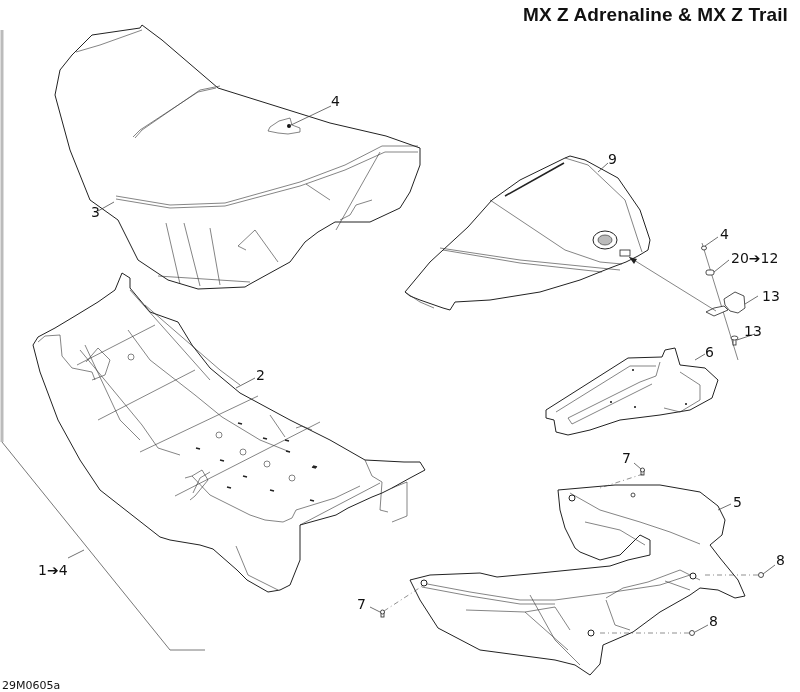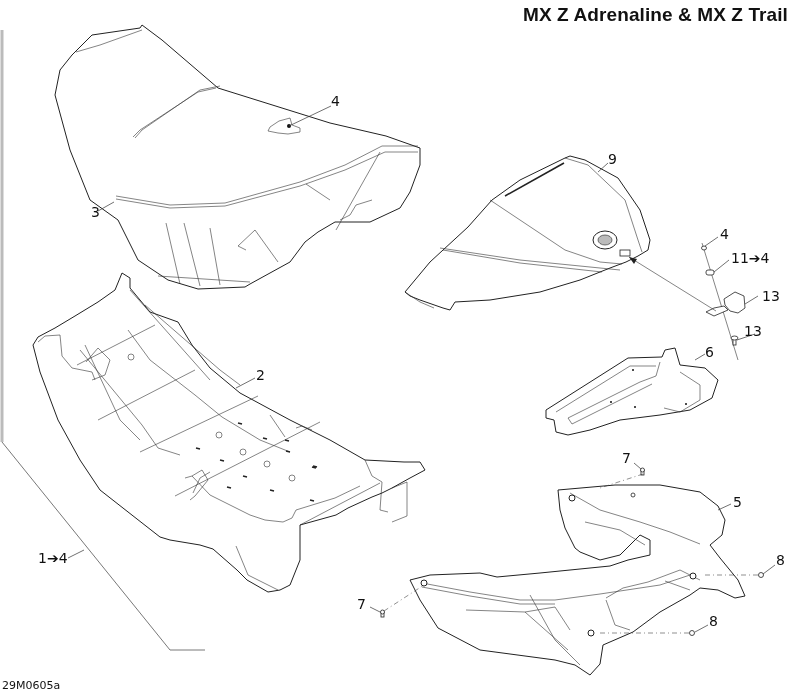--- a/index.html
+++ b/index.html
@@ -202,24 +202,24 @@
       <line class="lead" x1="775" y1="565" x2="763" y2="574"></line>
       <line class="lead" x1="708" y1="625" x2="695" y2="632"></line>
     </g>
   </svg>
 
   <div class="title">MX Z Adrenaline &amp; MX Z Trail</div>
 
   <span class="callout" style="left:91px;top:205px;">3</span>
   <span class="callout" style="left:331px;top:94px;">4</span>
   <span class="callout" style="left:256px;top:368px;">2</span>
-  <span class="callout" style="left:38px;top:551px;">1➔4</span>
+  <span class="callout" style="left:38px;top:563px;">1➔4</span>
   <span class="callout" style="left:608px;top:152px;">9</span>
   <span class="callout" style="left:720px;top:227px;">4</span>
-  <span class="callout" style="left:731px;top:251px;">11➔4</span>
+  <span class="callout" style="left:731px;top:251px;">20➔12</span>
   <span class="callout" style="left:762px;top:289px;">13</span>
   <span class="callout" style="left:744px;top:324px;">13</span>
   <span class="callout" style="left:705px;top:345px;">6</span>
   <span class="callout" style="left:733px;top:495px;">5</span>
   <span class="callout" style="left:622px;top:451px;">7</span>
   <span class="callout" style="left:357px;top:597px;">7</span>
   <span class="callout" style="left:776px;top:553px;">8</span>
   <span class="callout" style="left:709px;top:614px;">8</span>
 
   <div class="footer-code">29M0605a</div>

